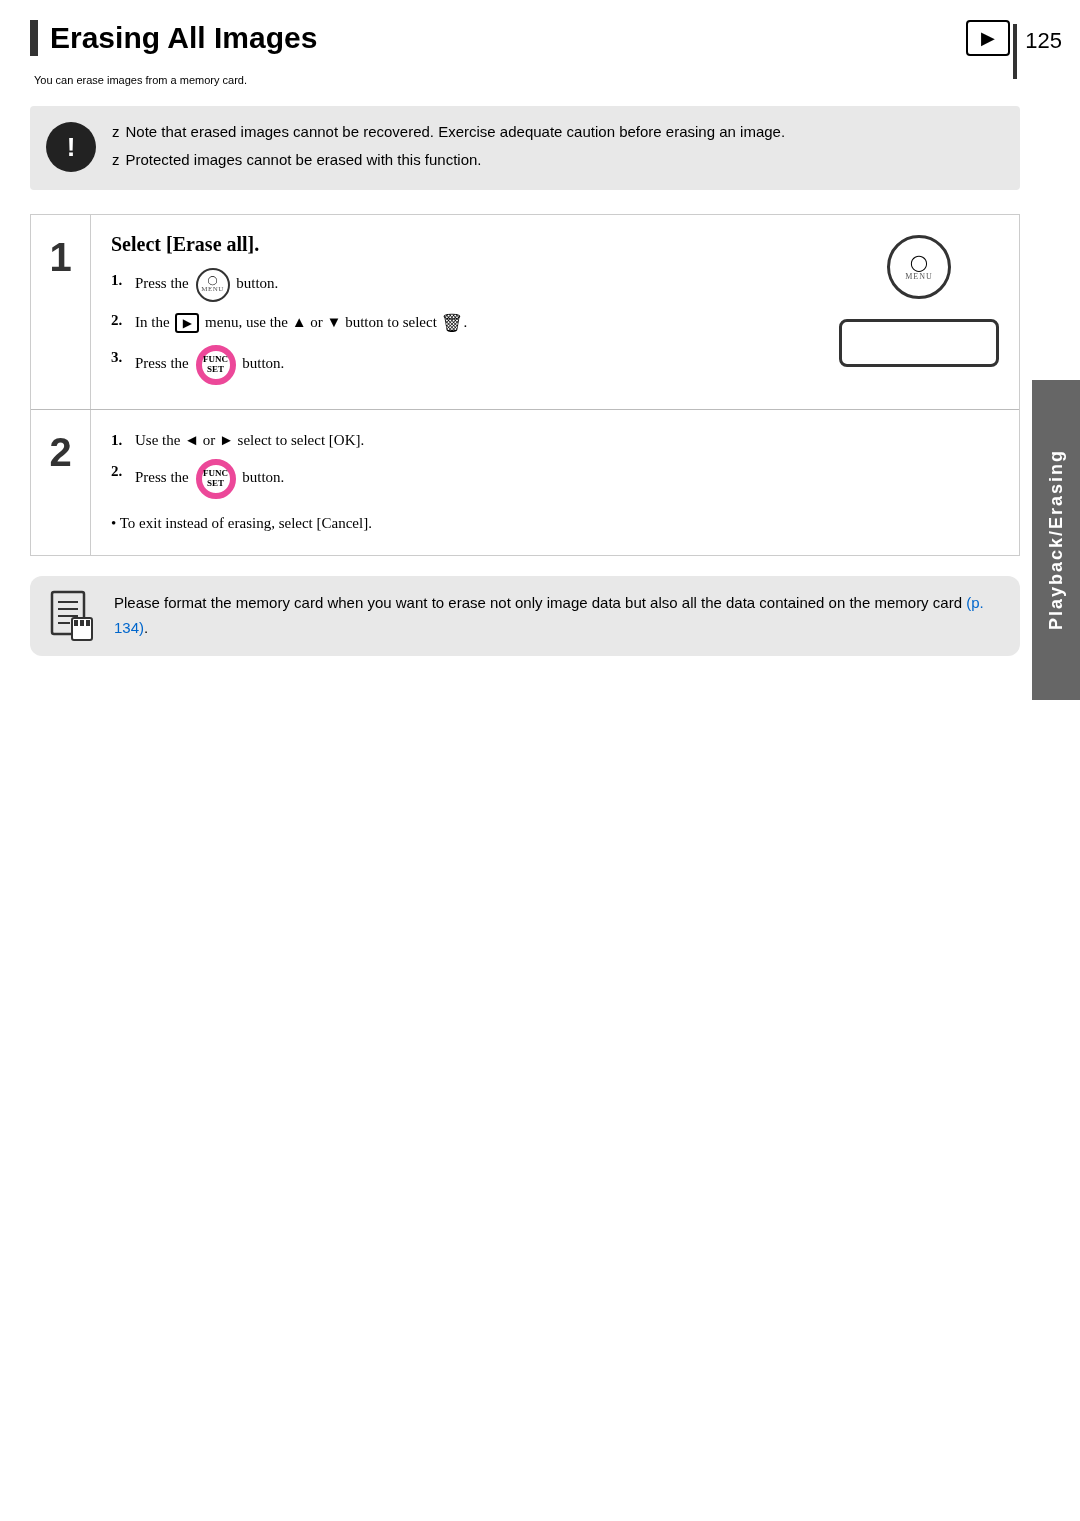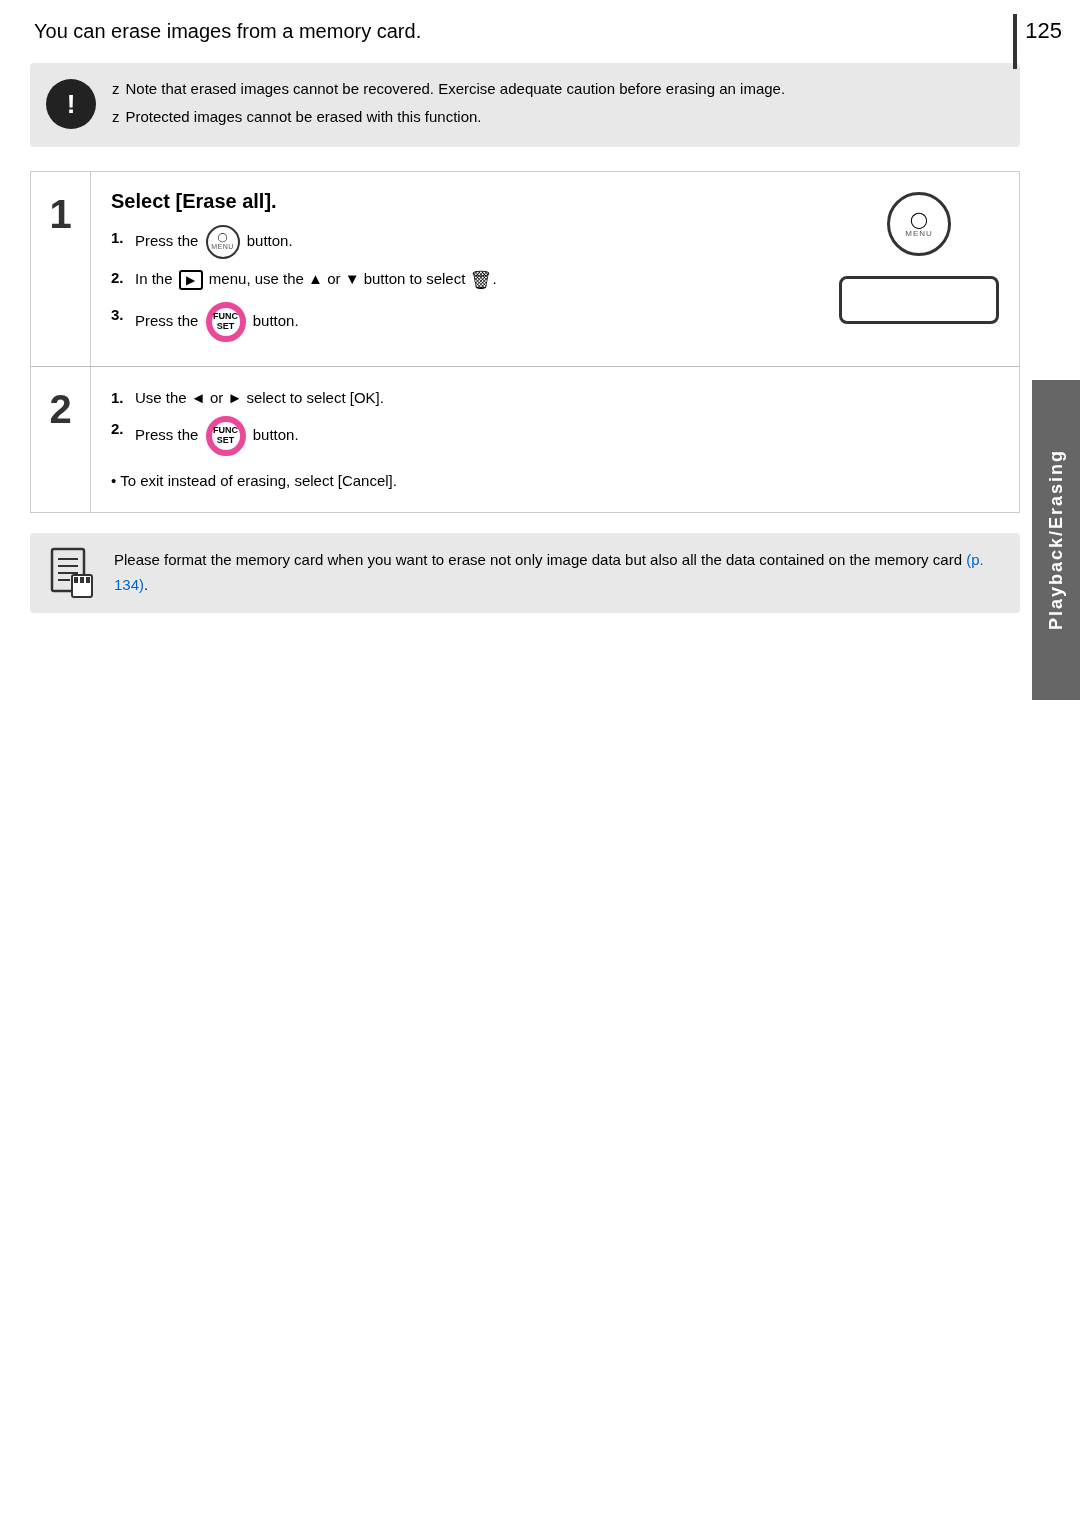--- a/index.html
+++ b/index.html
@@ -21,21 +21,21 @@
       padding: 0;
     }
     .page-num-area {
       position: absolute;
       top: 0;
       right: 0;
       width: 100px;
       display: flex;
       align-items: flex-start;
       justify-content: flex-end;
-      padding-top: 14px;
+      padding-top: 24px;
       padding-right: 18px;
     }
     .page-num-area .vbar {
       width: 4px;
       height: 55px;
       background: #333;
       margin-right: 8px;
     }
     .page-num-text {
       font-size: 22px;
@@ -94,21 +94,21 @@
       border: 2px solid #000;
       border-radius: 4px;
       display: flex;
       align-items: center;
       justify-content: center;
       font-size: 18px;
       margin-right: 10px;
     }
 
     .intro-text {
-      font-size: 20px;
+      font-size: 11px;
       margin-bottom: 20px;
       margin-left: 4px;
     }
 
     
     .warning-box {
       display: flex;
       align-items: flex-start;
       background: #e8e8e8;
       border-radius: 4px;
@@ -245,21 +245,21 @@
       font-size: 12px;
       vertical-align: middle;
       margin: 0 2px;
     }
 
     
     .note-box {
       display: flex;
       align-items: flex-start;
       background: #e8e8e8;
-      border-radius: 4px;
+      border-radius: 12px;
       padding: 14px 16px;
       margin-bottom: 20px;
     }
     .note-icon {
       width: 52px;
       height: 52px;
       min-width: 52px;
       margin-right: 16px;
       display: flex;
       align-items: center;
@@ -311,38 +311,45 @@
     }
     .menu-btn-label {
       font-size: 7px;
       color: #555;
       letter-spacing: 0.5px;
     }
 
     .step-content-and-side {
       display: flex;
       width: 100%;
+      font-family: Liberation Serif, serif;
     }
   </style>
 </head>
 <body>
 
 <div class="page-container">
 
   <div class="page-num-area">
     <div class="vbar"></div>
     <span class="page-num-text">125</span>
   </div>
 
   <div class="side-tab">
     <span class="side-tab-text">Playback/Erasing</span>
   </div>
 
   <div class="main-content">
 
+    <div class="section-header">
+      <span class="section-title">Erasing All Images</span>
+      <div class="playback-icon-box">
+        <span>▶</span>
+      </div>
+    </div>
 
     <p class="intro-text">You can erase images from a memory card.</p>
 
     <div class="warning-box">
       <div class="warning-icon">
         <span class="warning-icon-inner">!</span>
       </div>
       <div class="warning-text">
         <div class="warning-item">
           <span class="warning-bullet">z</span>

